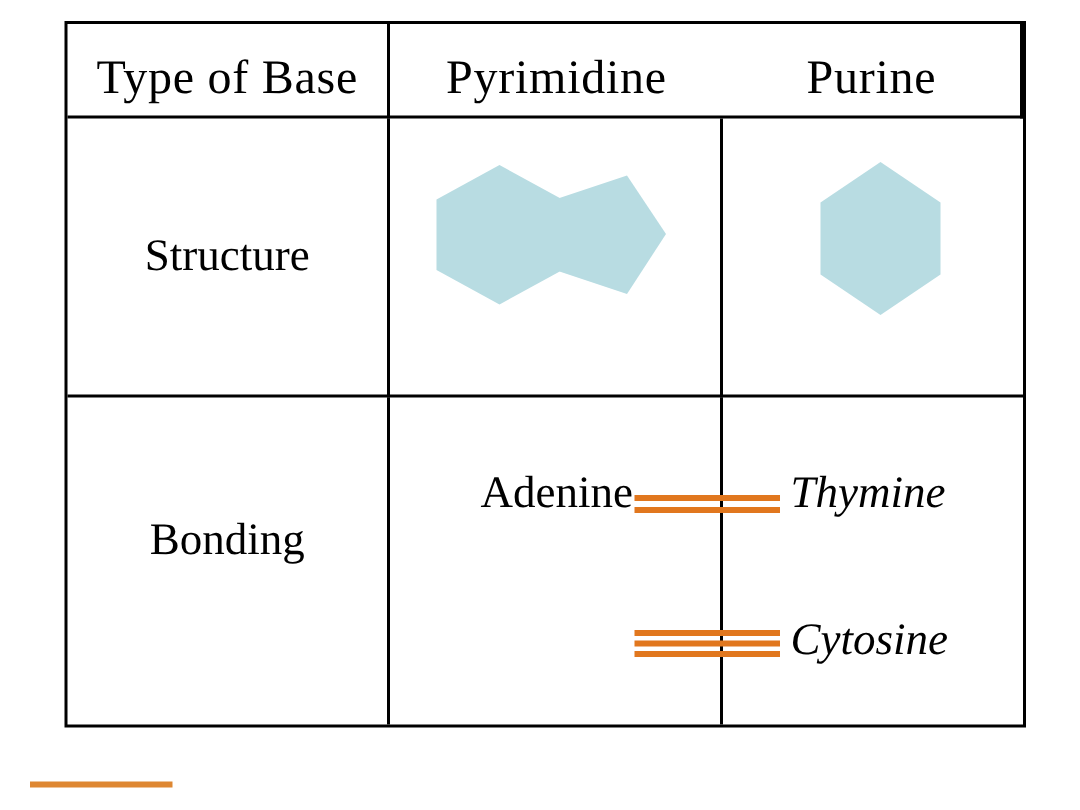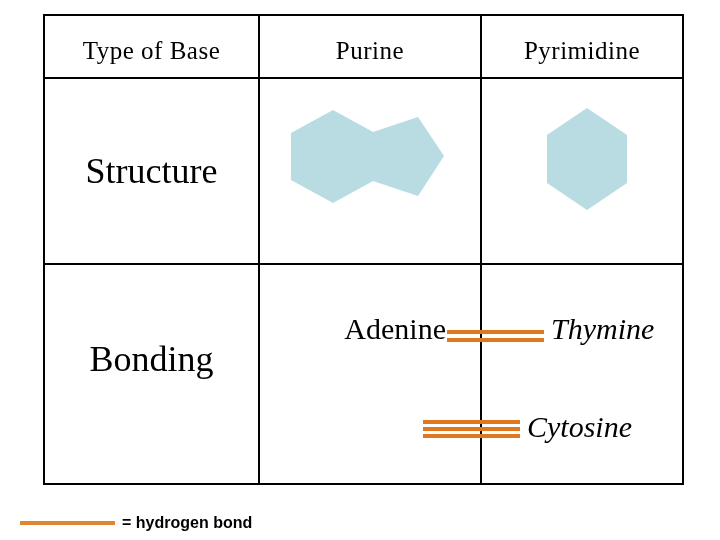--- a/index.html
+++ b/index.html
@@ -21,41 +21,41 @@
     grid-template-columns:215px 222px 200px;
     grid-template-rows:63px 186px 218px;
     background:#fff;
   }
   .cell{position:relative;box-sizing:border-box;}
   .br{border-right:2px solid var(--border,#000);}
   .bb{border-bottom:2px solid var(--border,#000);}
 
   .hdr{
     display:flex;align-items:center;justify-content:center;
-    font-size:25px;padding-top:9px;letter-spacing:0.5px;
+    font-size:32px;padding-top:9px;letter-spacing:0.5px;
   }
   .row-label{
     display:flex;align-items:center;justify-content:center;
-    font-size:36px;text-align:right;
+    font-size:30px;text-align:right;
   }
   .bonding-label{
     flex-direction:column;line-height:37px;padding-bottom:30px;
   }
   .shape-cell{display:block;}
   .shape-cell svg{position:absolute;left:0;top:0;}
   .poly{fill:var(--shape-fill,#b8dce2);stroke:none;}
 
   
   .bonding-span{grid-column:2 / 4;}
   .inner-vline{
     position:absolute;left:220px;top:0;width:2px;height:100%;
     background:var(--border,#000);z-index:0;
   }
   .bond-row{position:absolute;left:0;right:0;height:44px;z-index:1;}
-  .bond-row.first{top:47px;margin-left:24px;}
+  .bond-row.first{top:47px;}
   .bond-row.second{top:145px;}
   .bond-name{position:absolute;top:0;font-size:30px;white-space:nowrap;line-height:34px;}
   .bond-name.purine-side{left:0;width:162px;text-align:right;}
   .bond-name.pyrimidine-side{left:267px;font-style:italic;}
   .bond-lines{position:absolute;left:163px;width:97px;}
   .bond-lines.double{top:18px;}
   .bond-lines.triple{top:10px;}
   .bond-lines i{display:block;height:4px;background:var(--bond-line,#e1771e);}
   .bond-lines.double i + i{margin-top:4px;}
   .bond-lines.triple i + i{margin-top:3px;}
@@ -73,22 +73,22 @@
   }
 </style>
 </head>
 <body style="--background: #ffffff; --border: #000000; --text: #000000; --shape-fill: #b8dce2; --bond-line: #e1771e; --legend-line: #de8732;">
 
 <div class="canvas">
 
   <div class="base-table">
 
     <div class="cell hdr br bb">Type of Base</div>
+    <div class="cell hdr bb">Pyrimidine</div>
     <div class="cell hdr br bb">Purine</div>
-    <div class="cell hdr bb">Pyrimidine</div>
 
     <div class="cell row-label br bb">Structure</div>
     <div class="cell shape-cell br bb">
       <svg width="220" height="184" viewBox="0 0 220 184">
         <polygon class="poly" points="73,31 115,54 115,101 73,124 31,101 31,54"></polygon>
         <polygon class="poly" points="113,53 158,38 184,77 158,117 113,102"></polygon>
       </svg>
     </div>
     <div class="cell shape-cell bb">
       <svg width="198" height="184" viewBox="0 0 198 184">
@@ -118,16 +118,15 @@
             <i></i>
         </div>
         <div class="bond-name pyrimidine-side">Cytosine</div>
       </div>
     </div>
 
   </div>
 
   <div class="legend">
     <div class="legend-line"></div>
-    <span class="legend-text">= hydrogen bond</span>
   </div>
 
 </div>
 
 </body></html>

